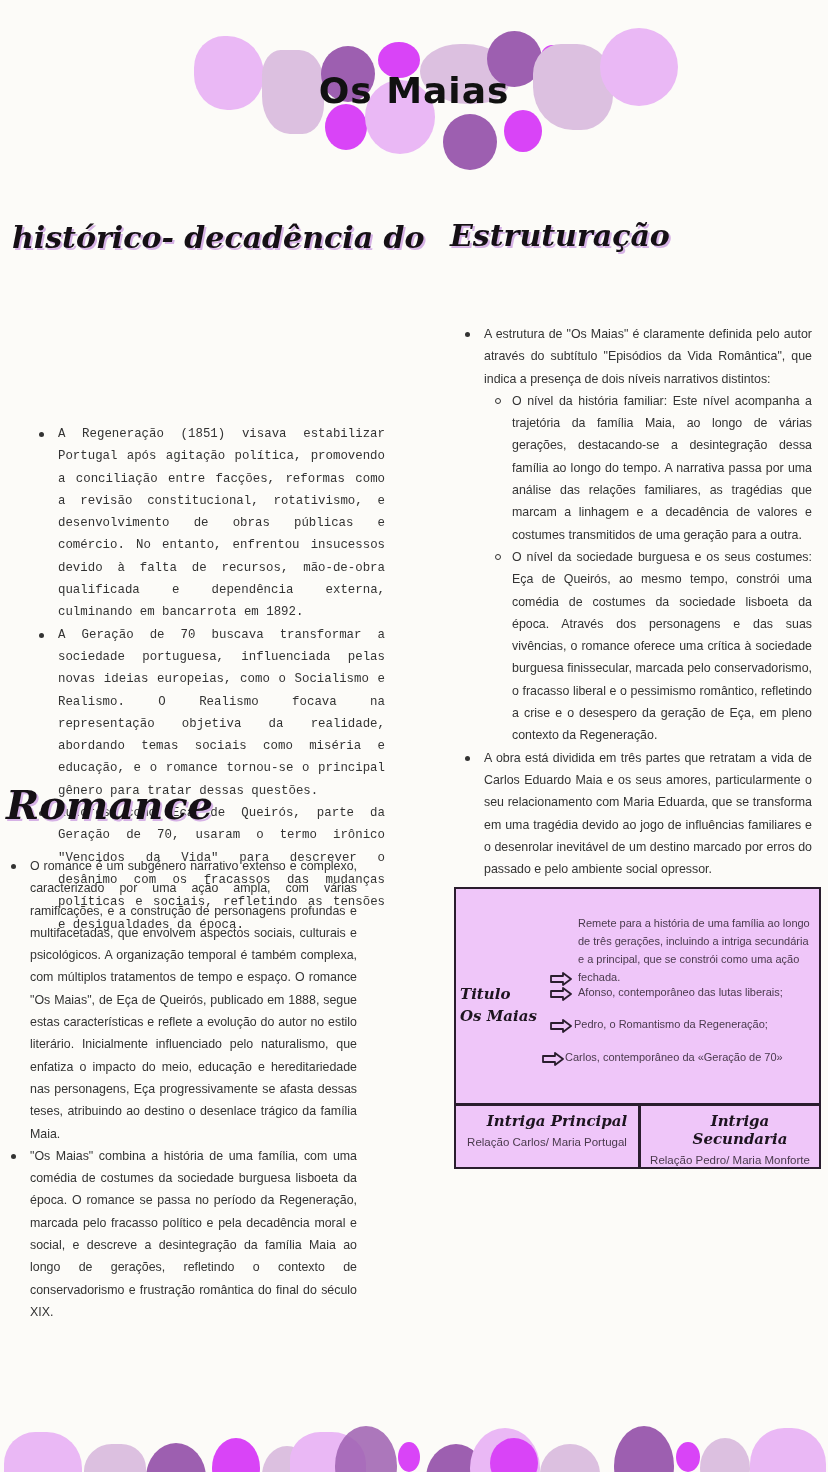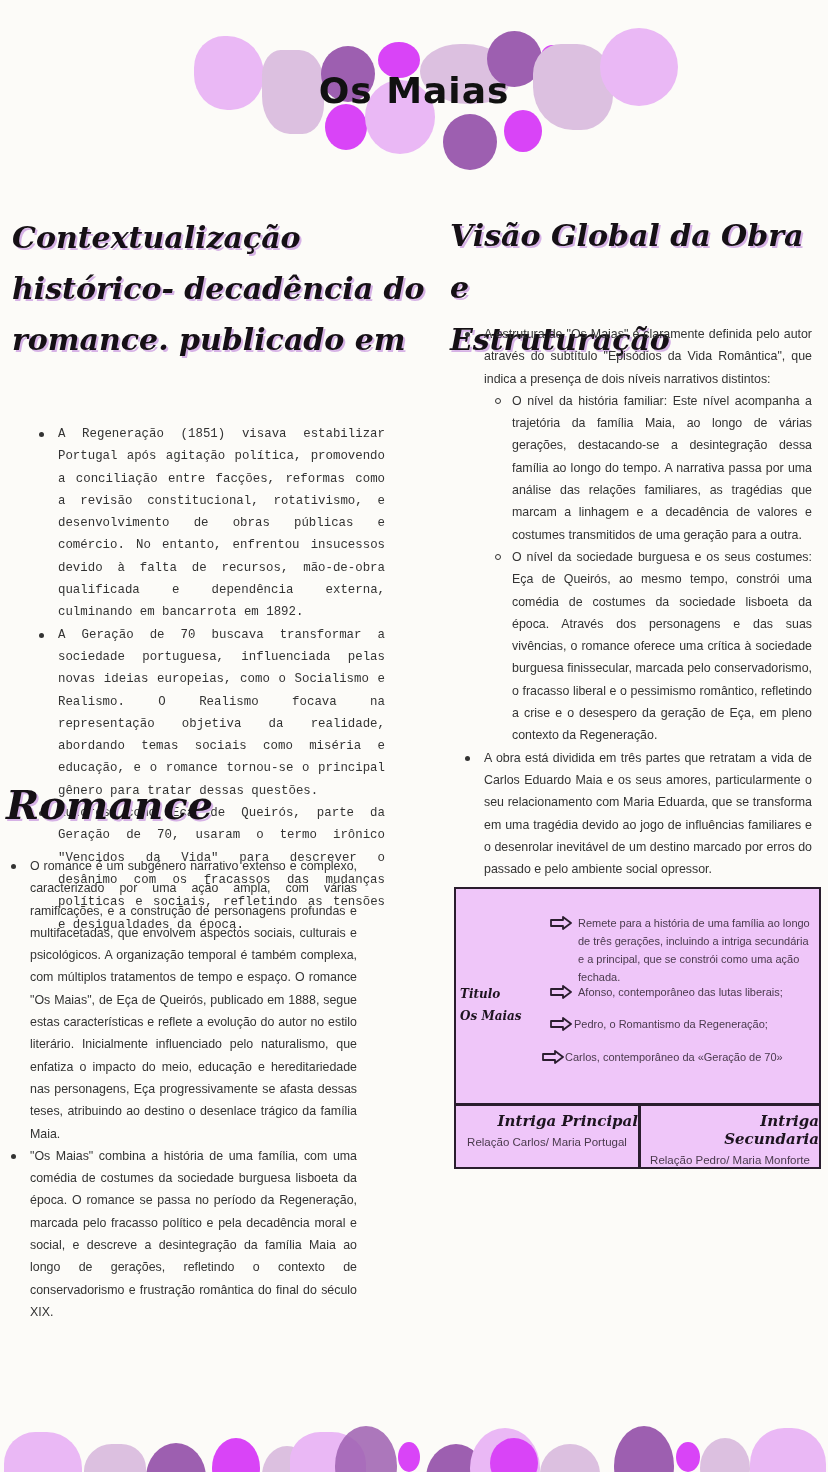--- a/index.html
+++ b/index.html
@@ -42,27 +42,27 @@
     border-radius:50%; border:1.2px solid #333;
   }
   .box {
     position:absolute; left:454px; top:887px; width:367px; height:282px;
     border:2px solid #2a1d2e; background:#efc6f9; box-sizing:border-box;
   }
   .box-top { position:absolute; left:0; top:0; width:100%; height:214px; border-bottom:3px solid #2a1d2e; }
   .box-bl { position:absolute; left:0; top:217px; width:182px; height:61px; border-right:3px solid #2a1d2e; }
   .box-br { position:absolute; left:185px; top:217px; width:178px; height:61px;border-radius:9px; }
   .box-label {
-    font-family:"DejaVu Serif", serif; font-style:italic; font-weight:bold; font-size:12px;
+    font-family:"DejaVu Serif", serif; font-style:italic; font-weight:bold; font-size:15px;
     color:#1d141f; line-height:22px;
   }
-  .arrow-row { position:absolute; display:flex; align-items:flex-start; font-size:11px; line-height:18px; color:#4a3a4d; }
+  .arrow-row { position:absolute; display:flex; align-items:flex-end; font-size:11px; line-height:18px; color:#4a3a4d; }
   .arrow { width:22px; height:14px; margin-right:6px; flex:none; margin-top:2px; }
   .intr-title {
-    text-align:right; font-family:"DejaVu Serif", serif; font-style:italic; font-weight:bold;
+    text-align:center; font-family:"DejaVu Serif", serif; font-style:italic; font-weight:bold;
     font-size:15px; color:#1d141f; margin-top:6px;padding-left:20px;
   }
   .intr-text { text-align:center; font-size:11.5px; color:#4a3a4d; margin-top:6px; }
 </style>
 </head>
 <body>
 
 <div>
   <div class="blob c1" style="left:194px;top:36px;width:70px;height:74px;border-radius:45% 55% 50% 50%;"></div>
   <div class="blob c2" style="left:262px;top:50px;width:62px;height:84px;border-radius:30% 40% 35% 45%;"></div>
@@ -74,38 +74,35 @@
   <div class="blob c3" style="left:487px;top:31px;width:55px;height:56px;"></div>
   <div class="blob c4" style="left:541px;top:45px;width:22px;height:24px;"></div>
   <div class="blob c3" style="left:443px;top:114px;width:54px;height:56px;"></div>
   <div class="blob c4" style="left:504px;top:110px;width:38px;height:42px;"></div>
   <div class="blob c2" style="left:533px;top:44px;width:80px;height:86px;border-radius:35% 45% 40% 50%;"></div>
   <div class="blob c1" style="left:600px;top:28px;width:78px;height:78px;"></div>
 </div>
 <div class="title">Os Maias</div>
 
 <div class="abs sec-title" style="left:12px;top:212px;width:420px;font-size:30px;line-height:51px;">
-  <div>Contextualização</div>
   <div>histórico- decadência do</div>
-  <div>romance. publicado em</div>
 </div>
 <ul class="disc abs body-text" style="left:32px;top:423px;width:353px;font-family:Liberation Mono, monospace;">
   <li>A Regeneração (1851) visava estabilizar Portugal após agitação política, promovendo a conciliação entre facções, reformas como a revisão constitucional, rotativismo, e desenvolvimento de obras públicas e comércio. No entanto, enfrentou insucessos devido à falta de recursos, mão-de-obra qualificada e dependência externa, culminando em bancarrota em 1892.</li>
   <li>A Geração de 70 buscava transformar a sociedade portuguesa, influenciada pelas novas ideias europeias, como o Socialismo e Realismo. O Realismo focava na representação objetiva da realidade, abordando temas sociais como miséria e educação, e o romance tornou-se o principal gênero para tratar dessas questões.</li>
   <li>Autores como Eça de Queirós, parte da Geração de 70, usaram o termo irônico "Vencidos da Vida" para descrever o desânimo com os fracassos das mudanças políticas e sociais, refletindo as tensões e desigualdades da época.</li>
 </ul>
 
 <div class="abs sec-title" style="left:6px;top:780px;font-size:40px;line-height:50px;">Romance</div>
 <ul class="disc abs body-text" style="left:4px;top:842px;width:353px;margin-top:13px;">
   <li>O romance é um subgénero narrativo extenso e complexo, caracterizado por uma ação ampla, com várias ramificações, e a construção de personagens profundas e multifacetadas, que envolvem aspectos sociais, culturais e psicológicos. A organização temporal é também complexa, com múltiplos tratamentos de tempo e espaço. O romance "Os Maias", de Eça de Queirós, publicado em 1888, segue estas características e reflete a evolução do autor no estilo literário. Inicialmente influenciado pelo naturalismo, que enfatiza o impacto do meio, educação e hereditariedade nas personagens, Eça progressivamente se afasta dessas teses, atribuindo ao destino o desenlace trágico da família Maia.</li>
   <li>"Os Maias" combina a história de uma família, com uma comédia de costumes da sociedade burguesa lisboeta da época. O romance se passa no período da Regeneração, marcada pelo fracasso político e pela decadência moral e social, e descreve a desintegração da família Maia ao longo de gerações, refletindo o contexto de conservadorismo e frustração romântica do final do século XIX.</li>
 </ul>
 
 <div class="abs sec-title" style="left:450px;top:210px;width:378px;font-size:30px;line-height:52px;">
-  <div>Visão Global da Obra e</div>
   <div>Estruturação</div>
 </div>
 <ul class="disc abs body-text" style="left:458px;top:323px;width:354px;">
   <li>
     <span>A estrutura de "Os Maias" é claramente definida pelo autor através do subtítulo "Episódios da Vida Romântica", que indica a presença de dois níveis narrativos distintos:</span>
     <ul class="circle">
       <li>O nível da história familiar: Este nível acompanha a trajetória da família Maia, ao longo de várias gerações, destacando-se a desintegração dessa família ao longo do tempo. A narrativa passa por uma análise das relações familiares, as tragédias que marcam a linhagem e a decadência de valores e costumes transmitidos de uma geração para a outra.</li>
       <li>O nível da sociedade burguesa e os seus costumes: Eça de Queirós, ao mesmo tempo, constrói uma comédia de costumes da sociedade lisboeta da época. Através dos personagens e das suas vivências, o romance oferece uma crítica à sociedade burguesa finissecular, marcada pelo conservadorismo, o fracasso liberal e o pessimismo romântico, refletindo a crise e o desespero da geração de Eça, em pleno contexto da Regeneração.</li>
     </ul>
   </li>

